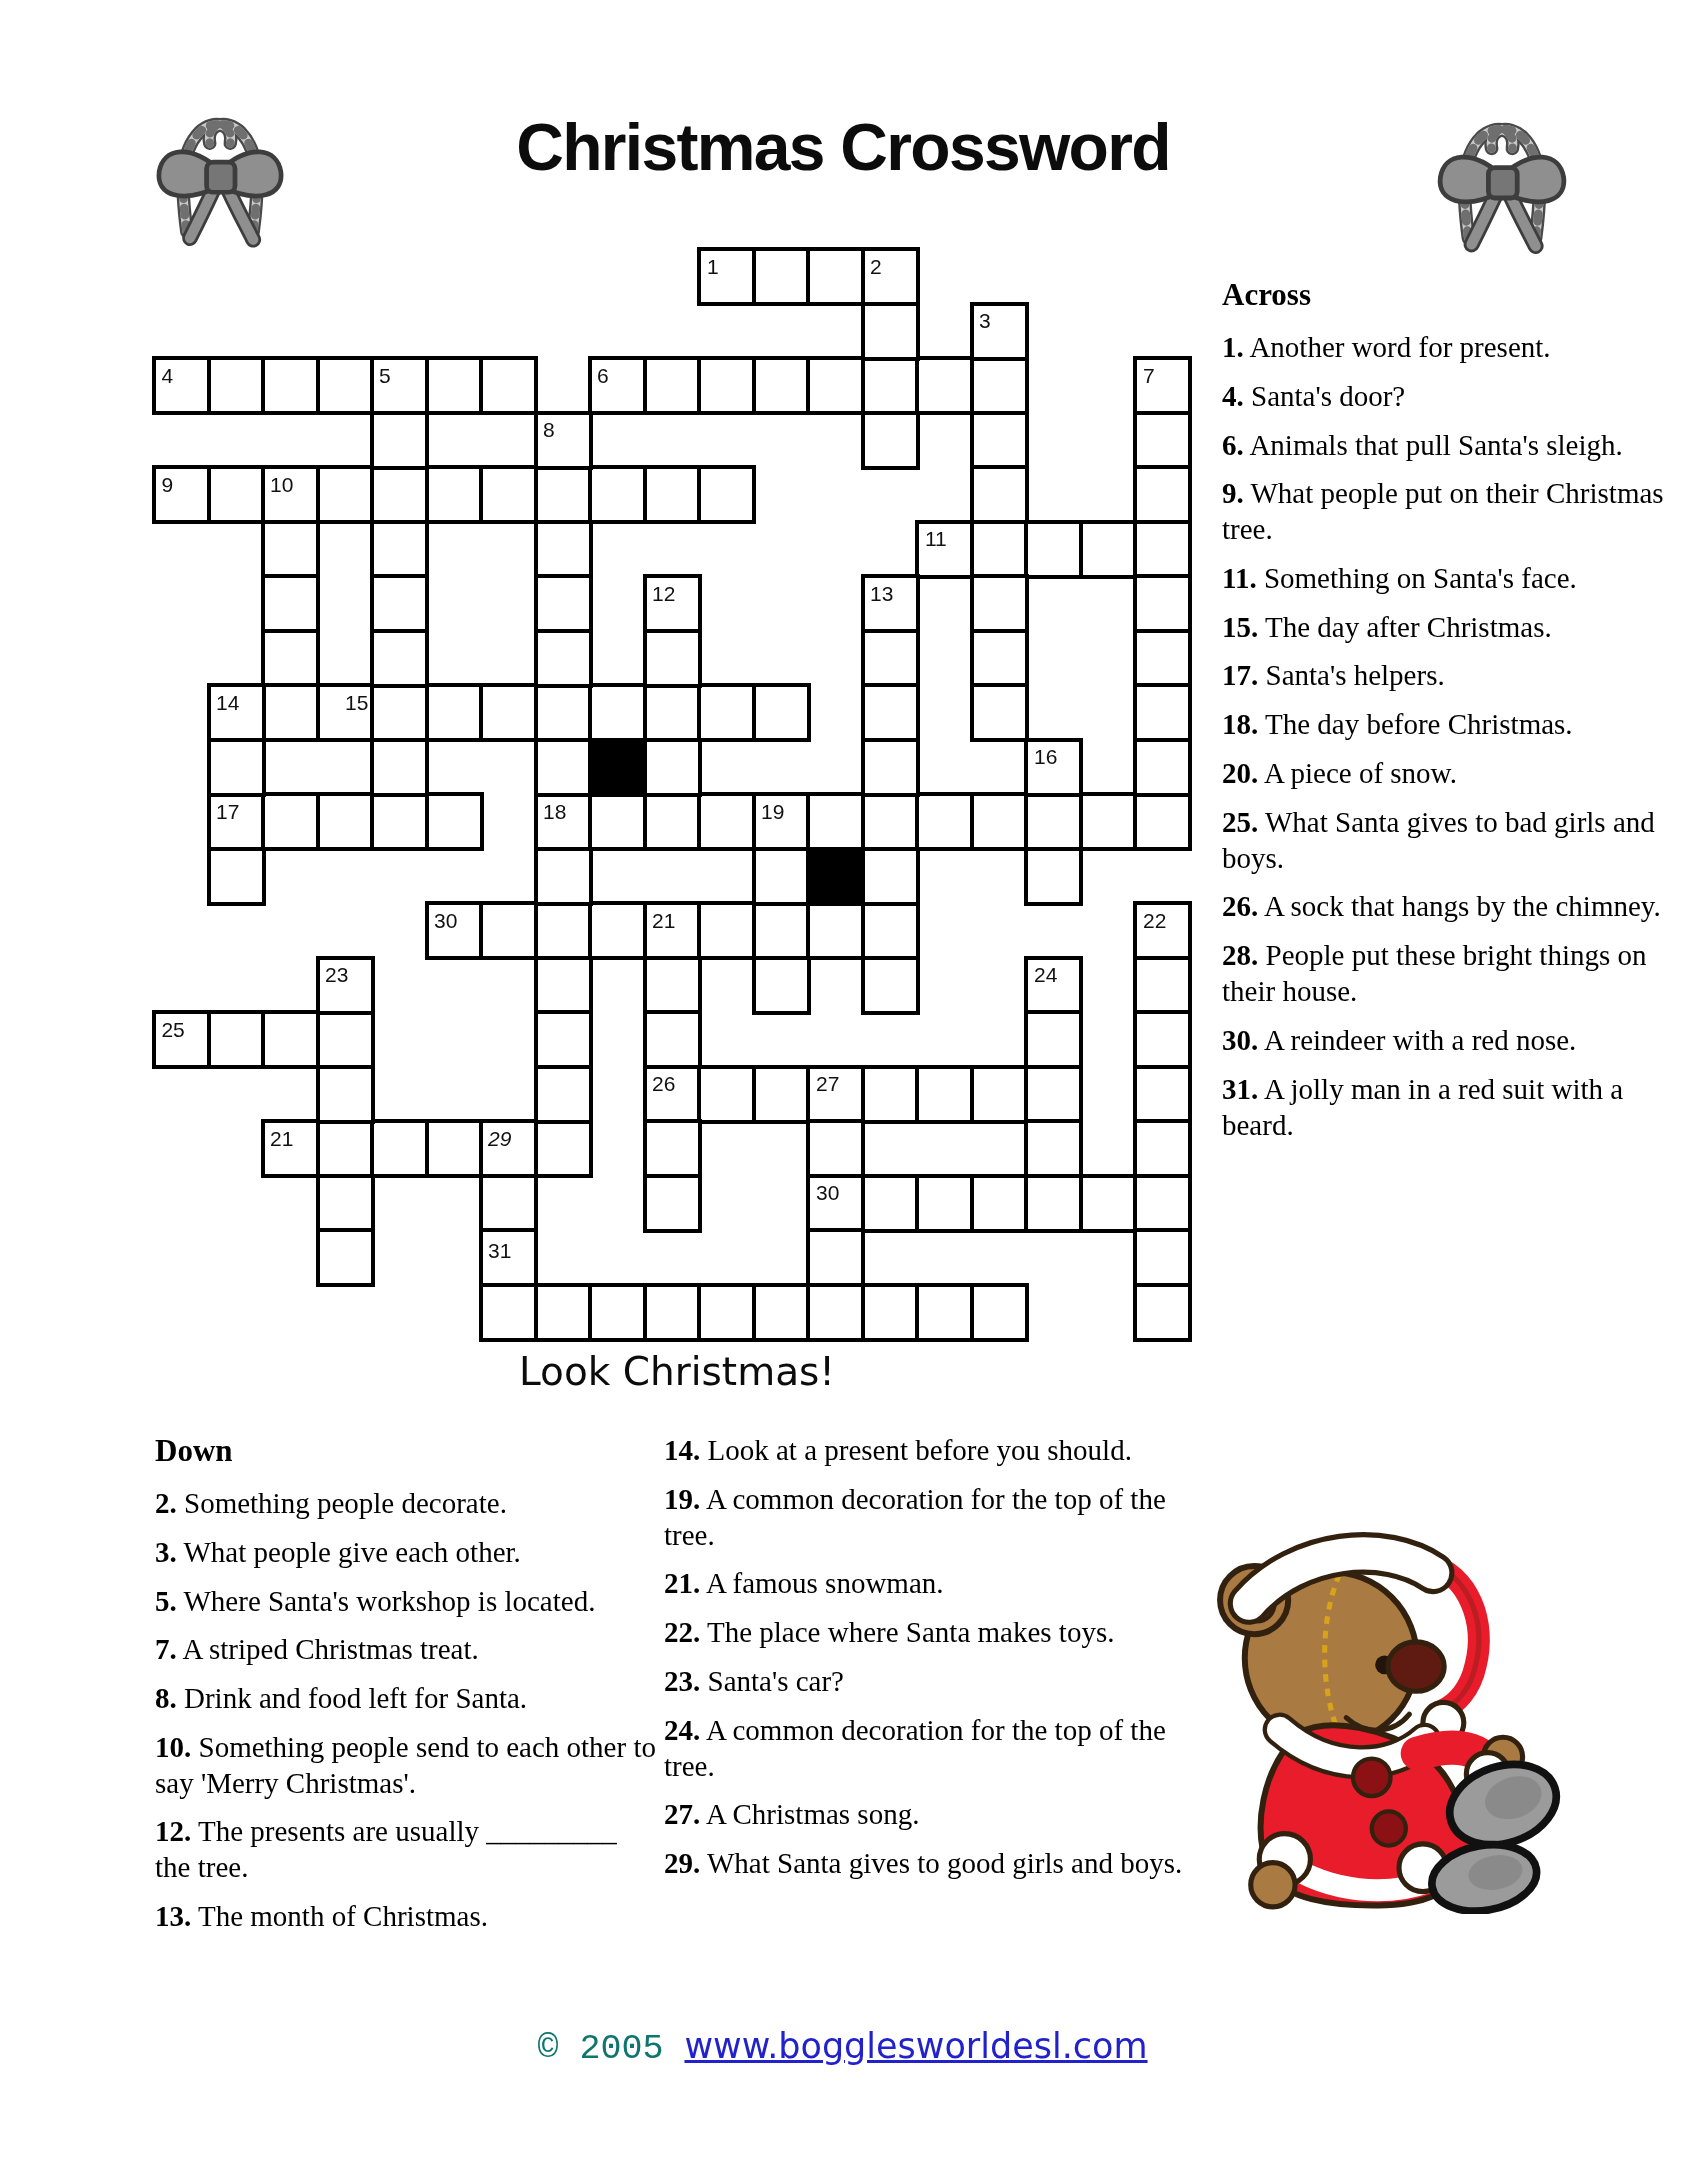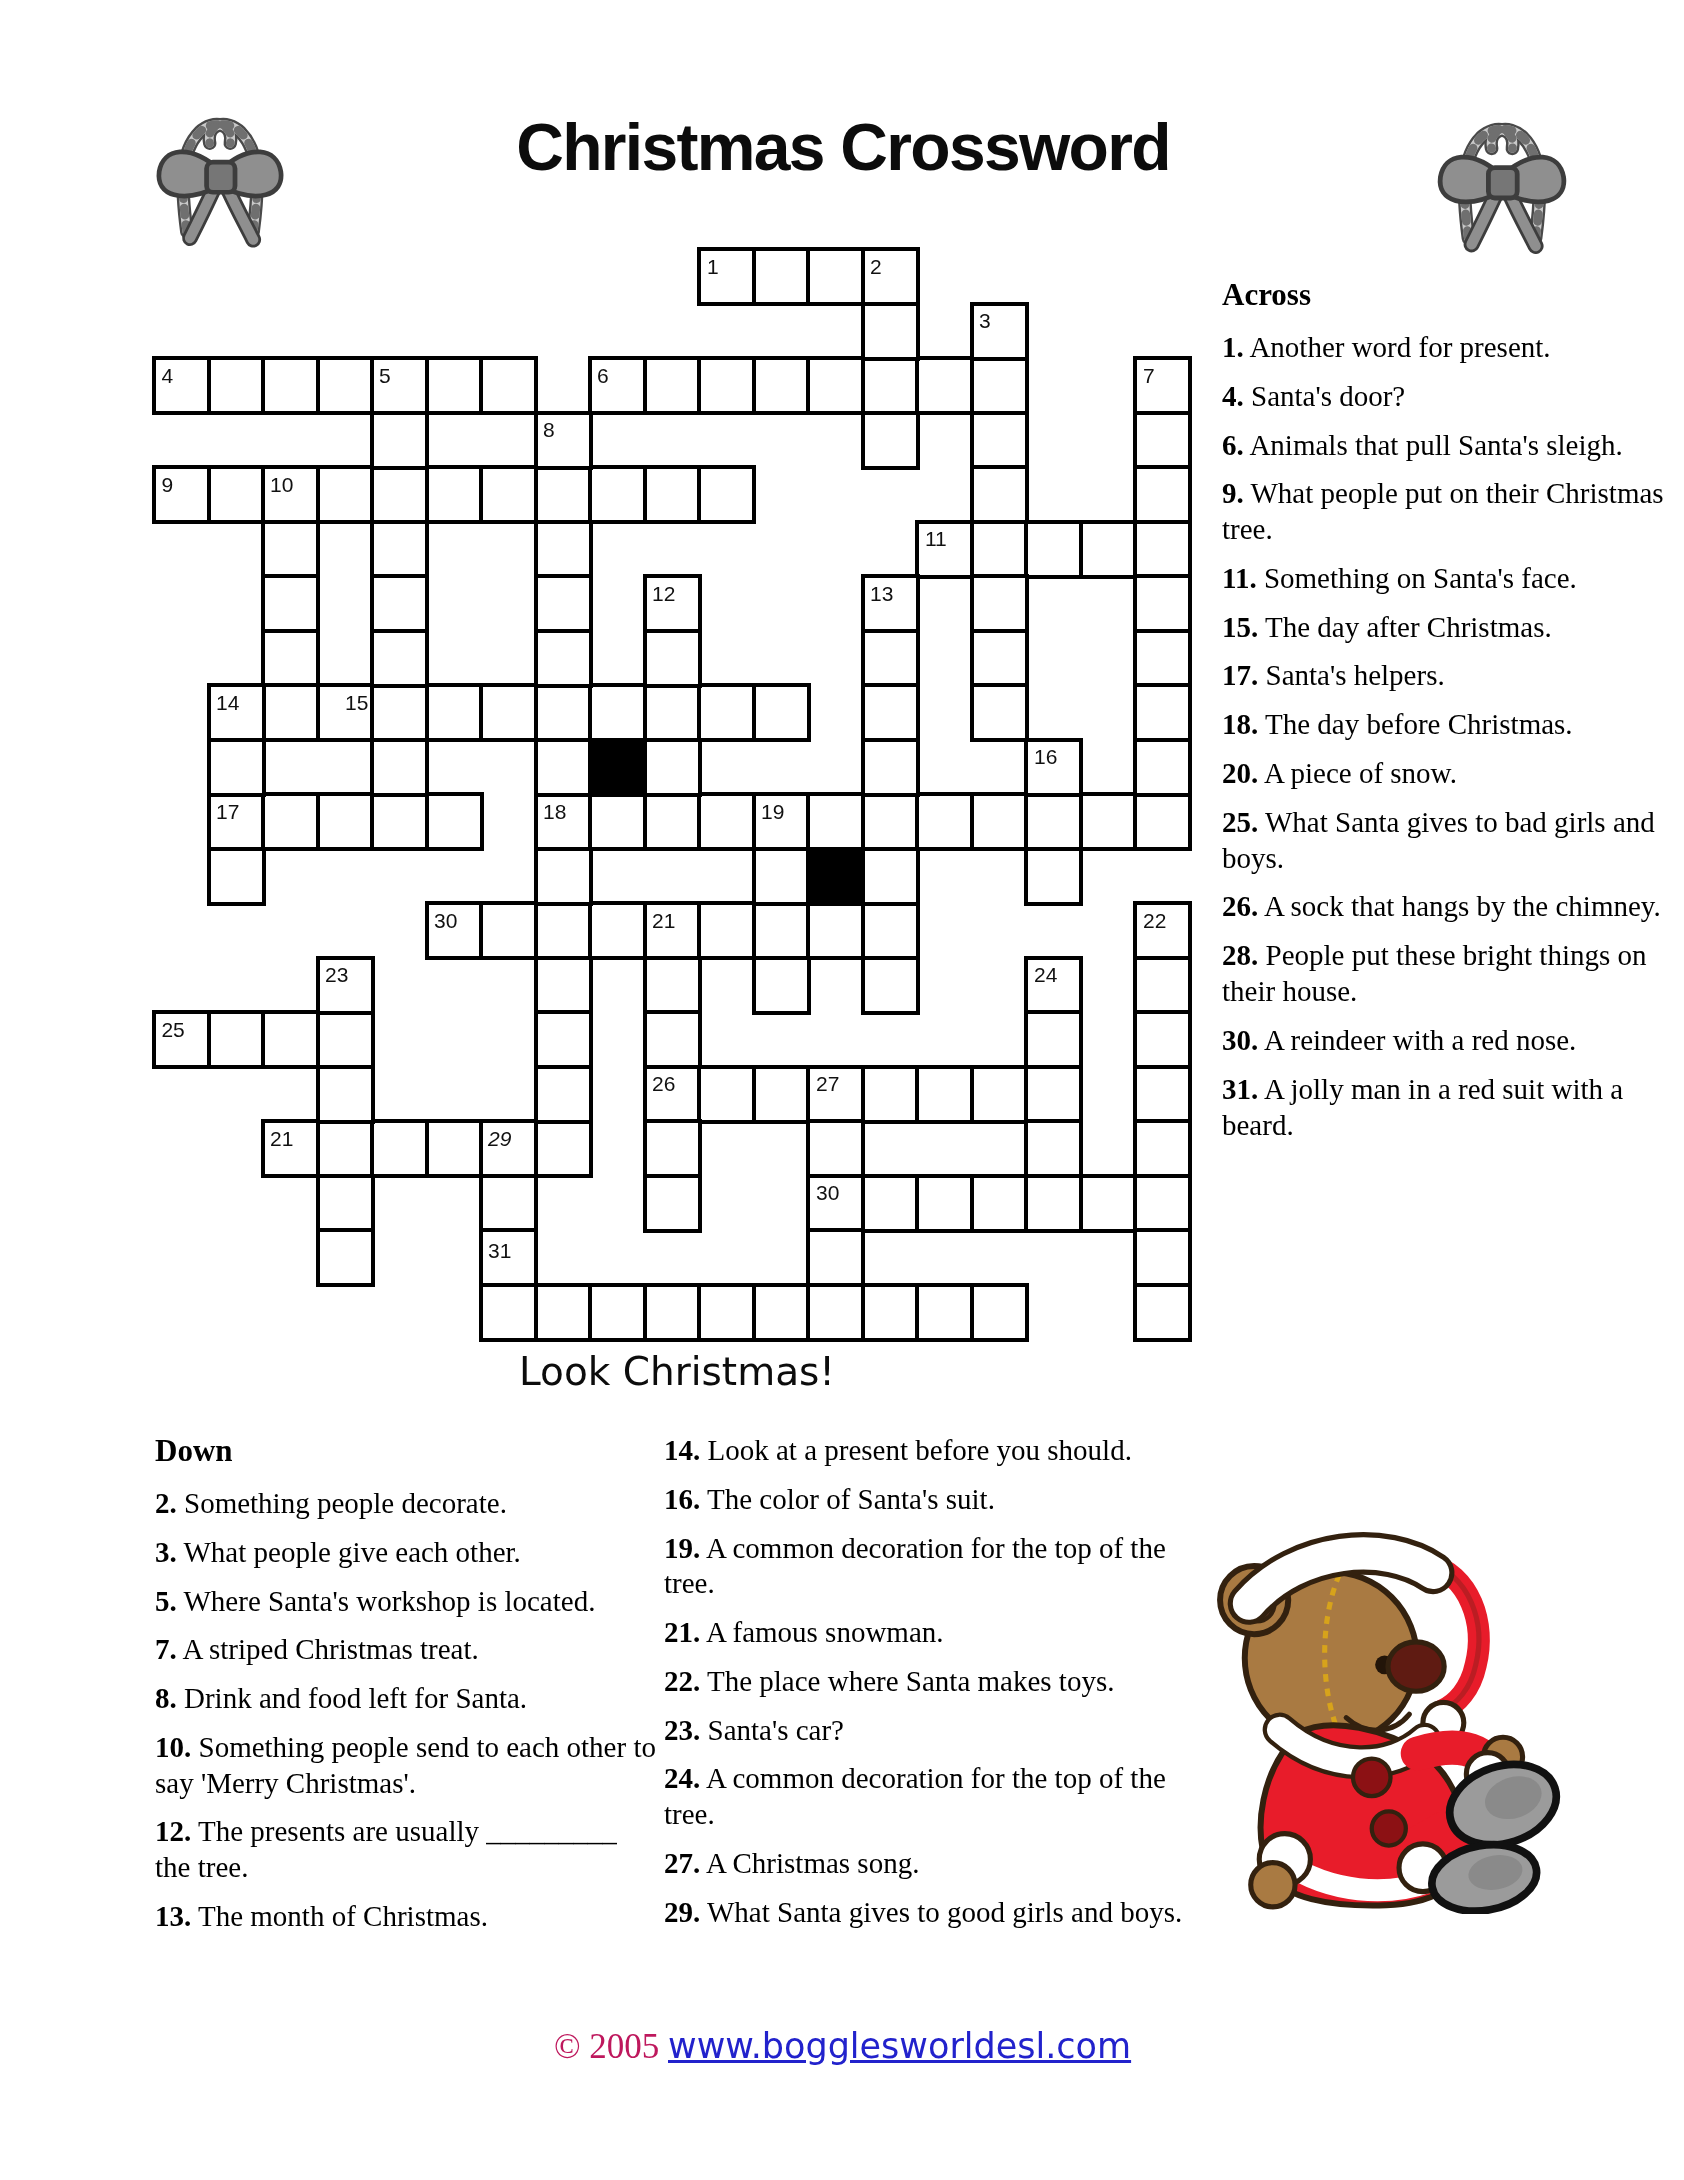--- a/index.html
+++ b/index.html
@@ -27,21 +27,21 @@
   #across-col{left:1222px;top:277px;width:467px;}
   #down-col1{left:147px;top:1433px;width:503px;margin-left:8px;}
   #down-col2{left:664px;top:1433px;width:552px;}
 
   
   #merry{left:477px;top:1349px;width:400px;text-align:center;
          font-family:"DejaVu Sans", sans-serif;font-size:39px;color:#0c0c0c;}
 
   
   #footer{left:0;top:2026px;width:1685px;text-align:center;font-size:35px;}
-  #footer .copy{font-family:Liberation Serif, serif;color:#be185d;}
+  #footer .copy{font-family:Liberation Mono, monospace;color:#0f766e;}
   #footer a{font-family:"DejaVu Sans", sans-serif;color:#2222cc;text-decoration:underline;}
 
   svg{display:block;}
 </style>
 </head>
 <body>
 
 <div class="abs" style="left:141px;top:95px;width:158px;height:155px;">
   <svg viewBox="0 0 200 190" width="158" height="155">
     <g fill="none" stroke-linecap="round">
@@ -328,21 +328,20 @@
       <p><b>8.</b> Drink and food left for Santa.</p>
       <p><b>10.</b> Something people send to each other to say 'Merry Christmas'.</p>
       <p><b>12.</b> The presents are usually _________ the tree.</p>
       <p><b>13.</b> The month of Christmas.</p>
     </div>
 </div>
 
 <div id="down-col2" class="abs clues">
   <div>
       <p><b>14.</b> Look at a present before you should.</p>
-      <p><b>16.</b> The color of Santa's suit.</p>
       <p><b>19.</b> A common decoration for the top of the tree.</p>
       <p><b>21.</b> A famous snowman.</p>
       <p><b>22.</b> The place where Santa makes toys.</p>
       <p><b>23.</b> Santa's car?</p>
       <p><b>24.</b> A common decoration for the top of the tree.</p>
       <p><b>27.</b> A Christmas song.</p>
       <p><b>29.</b> What Santa gives to good girls and boys.</p>
     </div>
 </div>
 

